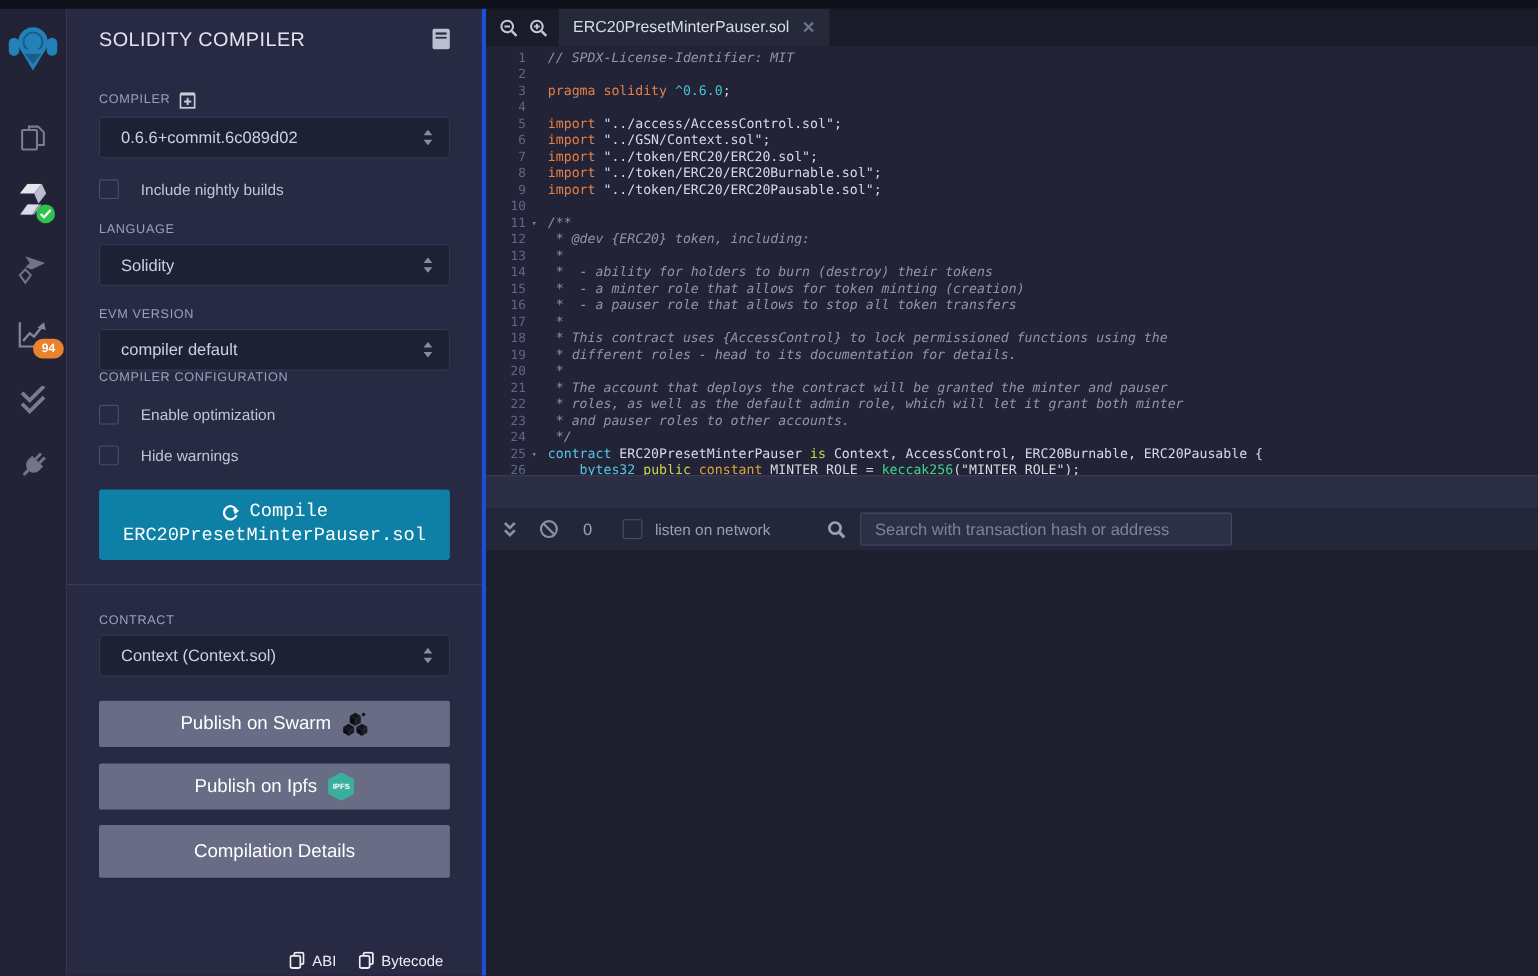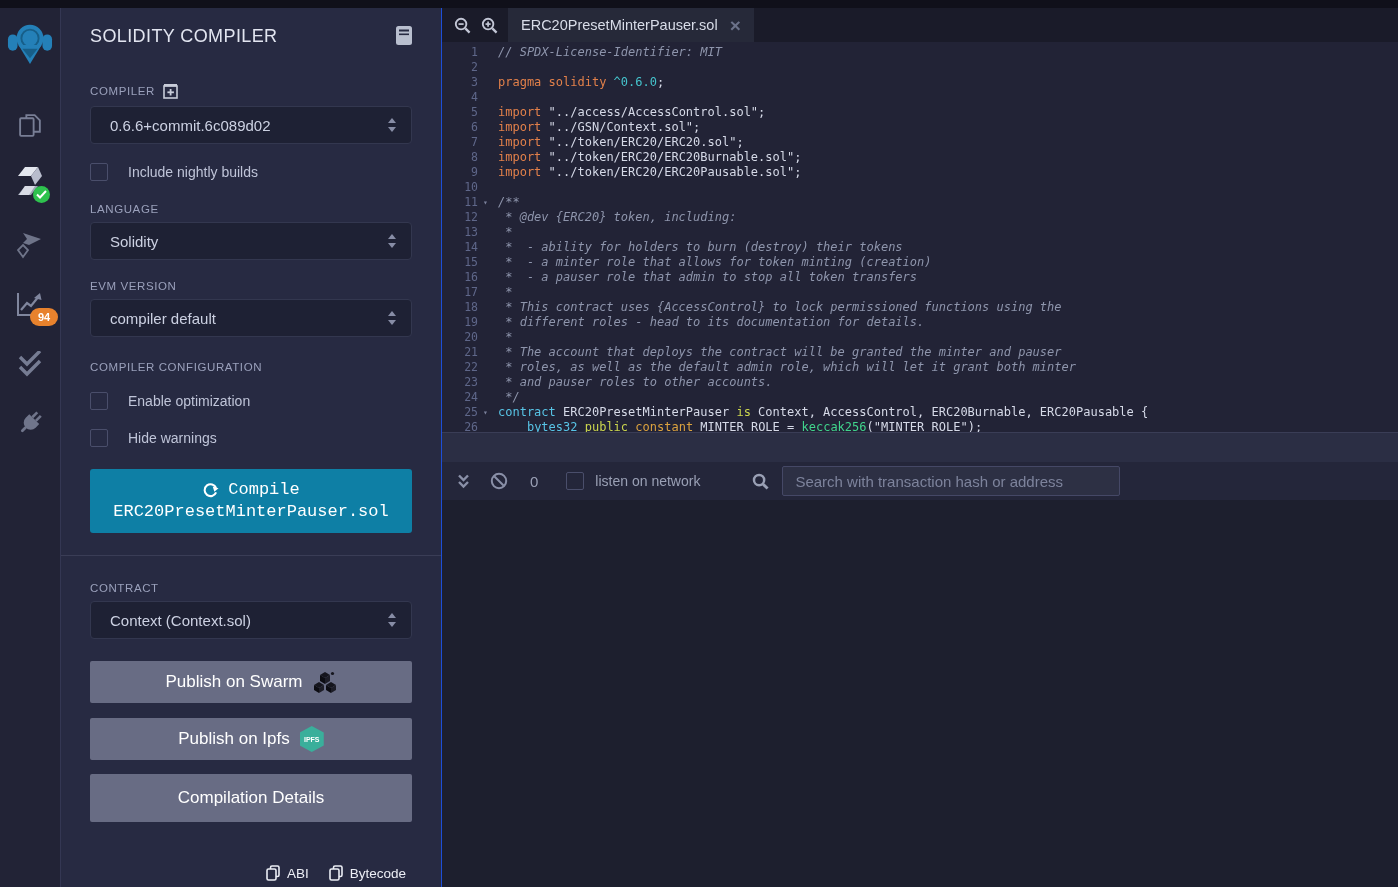--- a/index.html
+++ b/index.html
@@ -13,21 +13,21 @@
              display:flex; flex-direction:column; align-items:center; flex:none; }
   .ibtn { position:relative; display:flex; align-items:center; justify-content:center; cursor:pointer; }
   .logo { margin-top:12px; }
   .badge-check { position:absolute; right:-7px; bottom:-6px; width:17px; height:17px; border-radius:50%;
                  background:#2ec24e; display:flex; align-items:center; justify-content:center; }
   .badge-num { position:absolute; right:-14px; bottom:-9px; min-width:28px; height:18px; border-radius:9px;
                background:#e8822d; color:#fff; font-size:11px; font-weight:bold;
                display:flex; align-items:center; justify-content:center; padding:0 4px; }
 
   
-  .sidepanel { width:381px; background:#272a42; border-right:1px solid #1d4ed8;
+  .sidepanel { width:381px; background:#272a42; border-right:4px solid #1d4ed8;
                padding:18px 29px 0 29px; display:flex; flex-direction:column; flex:none; }
   .panel-head { display:flex; align-items:flex-start; justify-content:space-between; }
   .panel-title { font-size:18px; color:#e2e5f0; letter-spacing:.4px; }
   .lbl { font-size:11.5px; color:#9aa0bb; letter-spacing:.6px; display:flex; align-items:center; gap:8px; }
   .sel { height:38px; background:#1e2134; border:1px solid #33374f; border-radius:4px;
          display:flex; align-items:center; padding:0 14px 0 19px; cursor:pointer; }
   .sel span.val { flex:1; font-size:15px; color:#ccd1e2; }
   .chk-row { display:flex; align-items:center; gap:20px; }
   .chk { width:18px; height:18px; border:1px solid #4a4e6b; border-radius:2px; background:transparent; cursor:pointer; flex:none; }
   .chk-lbl { font-size:14px; color:#bfc4d8; }
@@ -206,21 +206,21 @@
         <span>EVM VERSION</span>
       </div>
     <div class="sel" style="margin-top:7px">
       <span class="val">compiler default</span>
       <svg width="10" height="14" viewBox="0 0 10 14">
         <polygon points="5,0 9,5 1,5" fill="#878da6"></polygon>
           <polygon points="5,14 9,9 1,9" fill="#878da6"></polygon>
       </svg>
     </div>
 
-    <div class="lbl" style="margin-top:24px">
+    <div class="lbl" style="">
         <span>COMPILER CONFIGURATION</span>
       </div>
     <div class="chk-row" style="margin-top:19px">
       <span class="chk"></span>
       <span class="chk-lbl">Enable optimization</span>
     </div>
     <div class="chk-row" style="margin-top:19px">
       <span class="chk"></span>
       <span class="chk-lbl">Hide warnings</span>
     </div>
@@ -330,21 +330,21 @@
         <div class="code-row"><span class="gutter">6</span><span class="fold"></span><span class="code-text"><span class="tk-k">import</span><span class="tk-d"> "../GSN/Context.sol";</span></span></div>
         <div class="code-row"><span class="gutter">7</span><span class="fold"></span><span class="code-text"><span class="tk-k">import</span><span class="tk-d"> "../token/ERC20/ERC20.sol";</span></span></div>
         <div class="code-row"><span class="gutter">8</span><span class="fold"></span><span class="code-text"><span class="tk-k">import</span><span class="tk-d"> "../token/ERC20/ERC20Burnable.sol";</span></span></div>
         <div class="code-row"><span class="gutter">9</span><span class="fold"></span><span class="code-text"><span class="tk-k">import</span><span class="tk-d"> "../token/ERC20/ERC20Pausable.sol";</span></span></div>
         <div class="code-row"><span class="gutter">10</span><span class="fold"></span><span class="code-text"></span></div>
         <div class="code-row"><span class="gutter">11</span><span class="fold">▾</span><span class="code-text"><span class="tk-c">/**</span></span></div>
         <div class="code-row"><span class="gutter">12</span><span class="fold"></span><span class="code-text"><span class="tk-c"> * @dev {ERC20} token, including:</span></span></div>
         <div class="code-row"><span class="gutter">13</span><span class="fold"></span><span class="code-text"><span class="tk-c"> *</span></span></div>
         <div class="code-row"><span class="gutter">14</span><span class="fold"></span><span class="code-text"><span class="tk-c"> *  - ability for holders to burn (destroy) their tokens</span></span></div>
         <div class="code-row"><span class="gutter">15</span><span class="fold"></span><span class="code-text"><span class="tk-c"> *  - a minter role that allows for token minting (creation)</span></span></div>
-        <div class="code-row"><span class="gutter">16</span><span class="fold"></span><span class="code-text"><span class="tk-c"> *  - a pauser role that admin to stop all token transfers</span></span></div>
+        <div class="code-row"><span class="gutter">16</span><span class="fold"></span><span class="code-text"><span class="tk-c"> *  - a pauser role that allows to stop all token transfers</span></span></div>
         <div class="code-row"><span class="gutter">17</span><span class="fold"></span><span class="code-text"><span class="tk-c"> *</span></span></div>
         <div class="code-row"><span class="gutter">18</span><span class="fold"></span><span class="code-text"><span class="tk-c"> * This contract uses {AccessControl} to lock permissioned functions using the</span></span></div>
         <div class="code-row"><span class="gutter">19</span><span class="fold"></span><span class="code-text"><span class="tk-c"> * different roles - head to its documentation for details.</span></span></div>
         <div class="code-row"><span class="gutter">20</span><span class="fold"></span><span class="code-text"><span class="tk-c"> *</span></span></div>
         <div class="code-row"><span class="gutter">21</span><span class="fold"></span><span class="code-text"><span class="tk-c"> * The account that deploys the contract will be granted the minter and pauser</span></span></div>
         <div class="code-row"><span class="gutter">22</span><span class="fold"></span><span class="code-text"><span class="tk-c"> * roles, as well as the default admin role, which will let it grant both minter</span></span></div>
         <div class="code-row"><span class="gutter">23</span><span class="fold"></span><span class="code-text"><span class="tk-c"> * and pauser roles to other accounts.</span></span></div>
         <div class="code-row"><span class="gutter">24</span><span class="fold"></span><span class="code-text"><span class="tk-c"> */</span></span></div>
         <div class="code-row"><span class="gutter">25</span><span class="fold">▾</span><span class="code-text"><span class="tk-t">contract</span><span class="tk-d"> ERC20PresetMinterPauser </span><span class="tk-y">is</span><span class="tk-d"> Context, AccessControl, ERC20Burnable, ERC20Pausable {</span></span></div>
         <div class="code-row"><span class="gutter">26</span><span class="fold"></span><span class="code-text"><span class="tk-d">    </span><span class="tk-t">bytes32</span><span class="tk-d"> </span><span class="tk-y">public</span><span class="tk-d"> </span><span class="tk-g">constant</span><span class="tk-d"> MINTER_ROLE = </span><span class="tk-f">keccak256</span><span class="tk-d">("MINTER_ROLE");</span></span></div>

